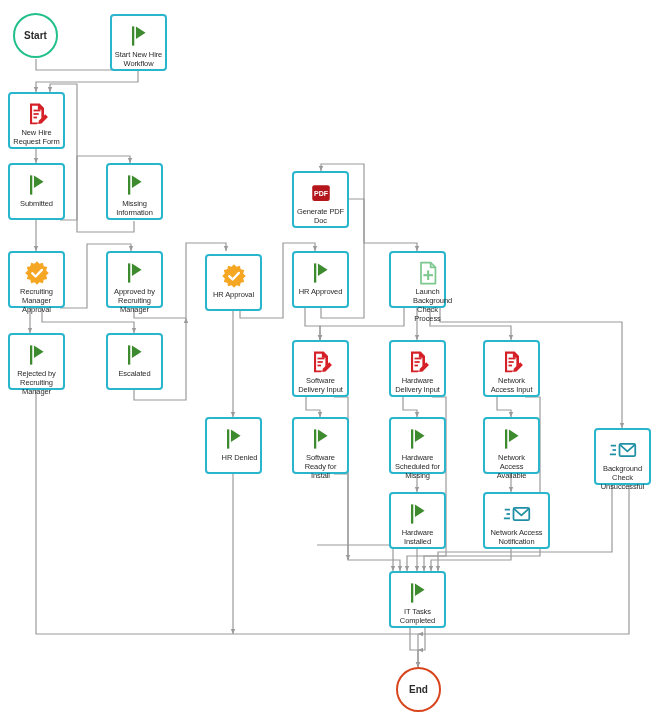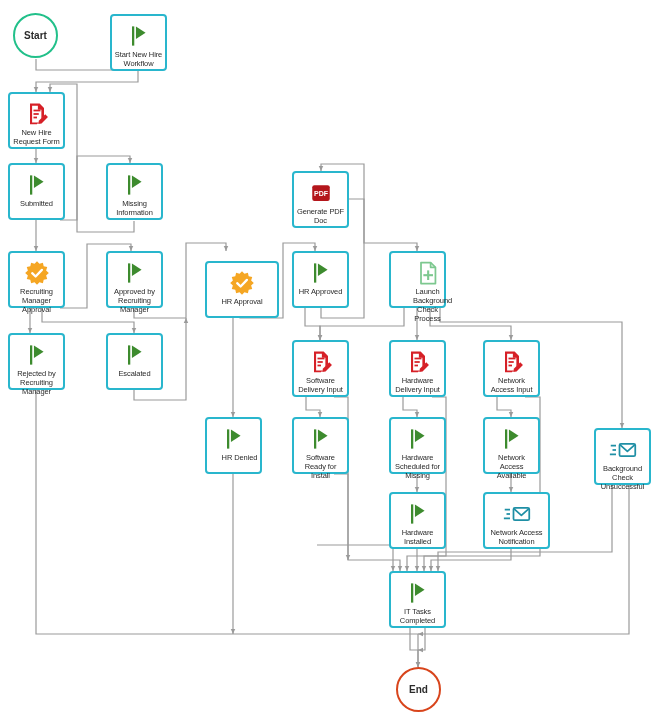--- a/index.html
+++ b/index.html
@@ -167,21 +167,21 @@
         </svg>
         <div class="node-label" style="color: rgb(43, 43, 43);">Recruiting Manager Approval</div>
       </div>
       <div class="node" style="left: 106px; top: 251px; width: 57px; height: 57px; border-color: rgb(41, 182, 205);">
         <svg viewBox="0 0 32 32" class="node-icon">
           <rect x="8" y="5" width="2.6" height="22" fill="#3d8b2e"></rect>
           <path d="M12.5 5 L23.5 12.2 L12.5 19.4 Z" fill="#3d8b2e"></path>
         </svg>
         <div class="node-label" style="color: rgb(43, 43, 43);">Approved by Recruiting Manager</div>
       </div>
-      <div class="node" style="left: 205px; top: 261px; width: 74px; height: 57px; border-color: rgb(41, 182, 205); align-items: center;">
+      <div class="node" style="left: 205px; top: 254px; width: 57px; height: 57px; border-color: rgb(41, 182, 205); align-items: center;">
         <svg viewBox="0 0 32 32" class="node-icon">
           <polygon points="16.00,2.50 18.80,5.57 22.75,4.31 23.64,8.36 27.69,9.25 26.43,13.20 29.50,16.00 26.43,18.80 27.69,22.75 23.64,23.64 22.75,27.69 18.80,26.43 16.00,29.50 13.20,26.43 9.25,27.69 8.36,23.64 4.31,22.75 5.57,18.80 2.50,16.00 5.57,13.20 4.31,9.25 8.36,8.36 9.25,4.31 13.20,5.57" fill="#f5a623"></polygon>
           <path d="M10.5 16.2 L14.4 20 L21.6 12.4" fill="none" stroke="#ffffff" stroke-width="2.6" stroke-linecap="round" stroke-linejoin="round"></path>
         </svg>
         <div class="node-label" style="color: rgb(43, 43, 43);">HR Approval</div>
       </div>
       <div class="node" style="left: 292px; top: 251px; width: 57px; height: 57px; border-color: rgb(41, 182, 205);">
         <svg viewBox="0 0 32 32" class="node-icon">
           <rect x="8" y="5" width="2.6" height="22" fill="#3d8b2e"></rect>
           <path d="M12.5 5 L23.5 12.2 L12.5 19.4 Z" fill="#3d8b2e"></path>

